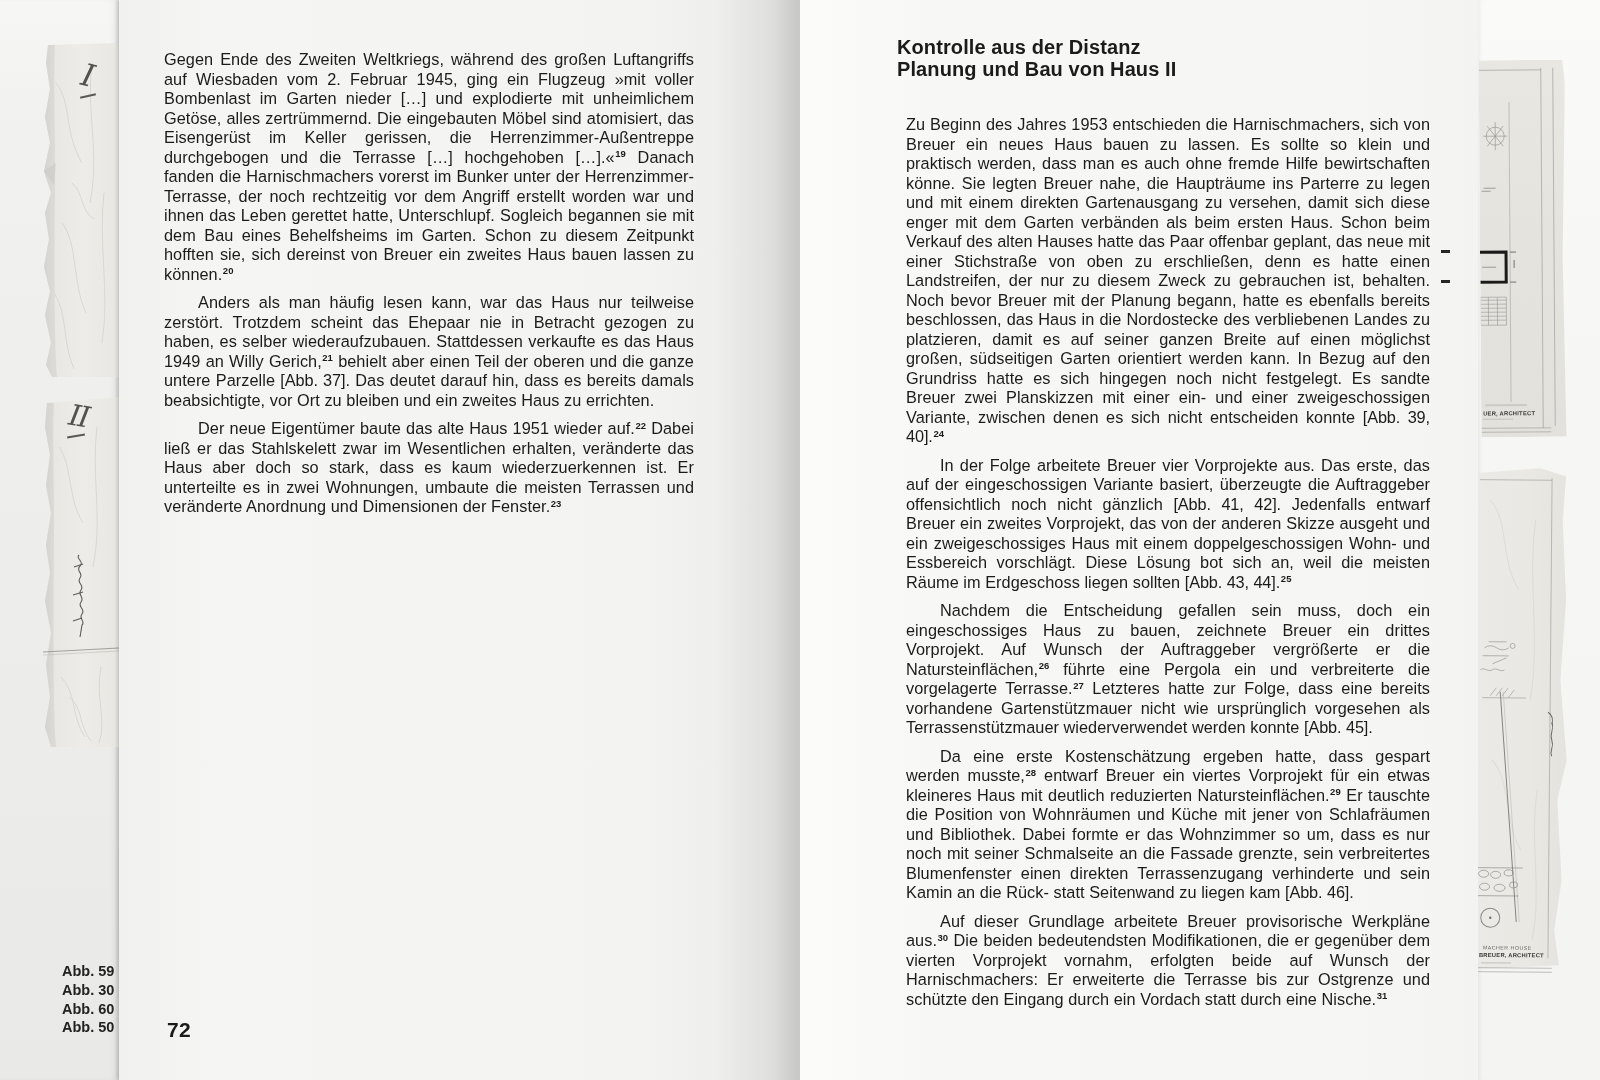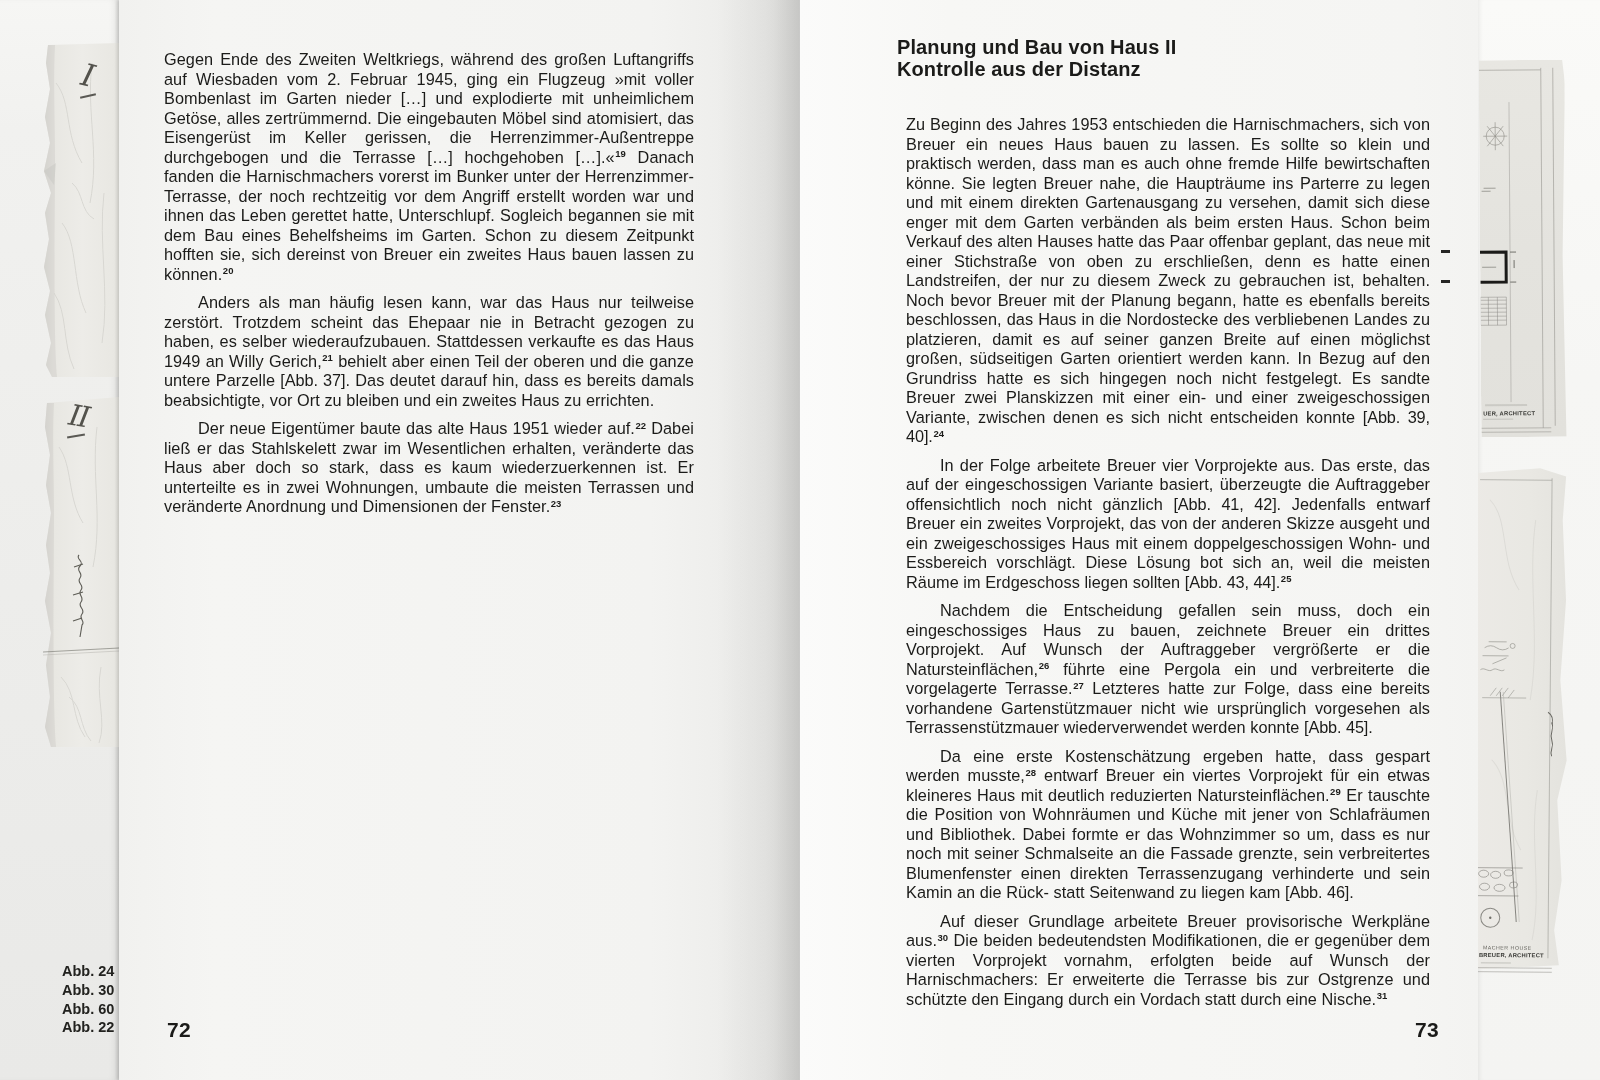--- a/index.html
+++ b/index.html
@@ -122,52 +122,51 @@
           <path d="M31 170 l9 -3"></path>
           <path d="M30 198 l10 -3"></path>
           <path d="M30 224 l9 -3"></path>
         </g>
       </svg>
       <div class="fig-mark m2">II</div>
       <div class="u2"></div>
     </div>
 
     <div class="caption">
-      <div>Abb. 24</div>
+      <div>Abb. 59</div>
       <div>Abb. 30</div>
       <div>Abb. 60</div>
-      <div>Abb. 22</div>
+      <div>Abb. 50</div>
     </div>
   </div>
 
   <div class="page page-left"></div>
   <div class="body-text left-body">
       <p><span>Gegen Ende des Zweiten Weltkriegs, während des großen Luftangriffs auf Wiesbaden vom 2. Februar 1945, ging ein Flugzeug »mit voller Bombenlast im Garten nieder […] und explodierte mit unheimlichem Getöse, alles zertrümmernd. Die eingebauten Möbel sind atomisiert, das Eisengerüst im Keller gerissen, die Herrenzimmer-Außentreppe durchgebogen und die Terrasse […] hochgehoben […].«</span><sup class="fn">19</sup><span> Danach fanden die Harnischmachers vorerst im Bunker unter der Herrenzimmer-Terrasse, der noch rechtzeitig vor dem Angriff erstellt worden war und ihnen das Leben gerettet hatte, Unterschlupf. Sogleich begannen sie mit dem Bau eines Behelfsheims im Garten. Schon zu diesem Zeitpunkt hofften sie, sich dereinst von Breuer ein zweites Haus bauen lassen zu können.</span><sup class="fn">20</sup></p>
       <p class="ind"><span>Anders als man häufig lesen kann, war das Haus nur teilweise zerstört. Trotzdem scheint das Ehepaar nie in Betracht gezogen zu haben, es selber wiederaufzubauen. Stattdessen verkaufte es das Haus 1949 an Willy Gerich,</span><sup class="fn">21</sup><span> behielt aber einen Teil der oberen und die ganze untere Parzelle </span><span class="b">[Abb. 37]</span><span>. Das deutet darauf hin, dass es bereits damals beabsichtigte, vor Ort zu bleiben und ein zweites Haus zu errichten.</span></p>
       <p class="ind"><span>Der neue Eigentümer baute das alte Haus 1951 wieder auf.</span><sup class="fn">22</sup><span> Dabei ließ er das Stahlskelett zwar im Wesentlichen erhalten, veränderte das Haus aber doch so stark, dass es kaum wiederzuerkennen ist. Er unterteilte es in zwei Wohnungen, umbaute die meisten Terrassen und veränderte Anordnung und Dimensionen der Fenster.</span><sup class="fn">23</sup></p>
     </div>
   <div class="pagenum pn-left">72</div>
 
   <div class="fold-l"></div>
   <div class="fold-line"></div>
   <div class="fold-r"></div>
 
   <div class="page page-right"></div>
   <div class="heading">
+    <div>Kontrolle aus der Distanz</div>
     <div>Planung und Bau von Haus II</div>
-    <div>Kontrolle aus der Distanz</div>
   </div>
   <div class="body-text right-body">
       <p><span>Zu Beginn des Jahres 1953 entschieden die Harnischmachers, sich von Breuer ein neues Haus bauen zu lassen. Es sollte so klein und praktisch werden, dass man es auch ohne fremde Hilfe bewirtschaften könne. Sie legten Breuer nahe, die Haupträume ins Parterre zu legen und mit einem direkten Gartenausgang zu versehen, damit sich diese enger mit dem Garten verbänden als beim ersten Haus. Schon beim Verkauf des alten Hauses hatte das Paar offenbar geplant, das neue mit einer Stichstraße von oben zu erschließen, denn es hatte einen Landstreifen, der nur zu diesem Zweck zu gebrauchen ist, behalten. Noch bevor Breuer mit der Planung begann, hatte es ebenfalls bereits beschlossen, das Haus in die Nordostecke des verbliebenen Landes zu platzieren, damit es auf seiner ganzen Breite auf einen möglichst großen, südseitigen Garten orientiert werden kann. In Bezug auf den Grundriss hatte es sich hingegen noch nicht festgelegt. Es sandte Breuer zwei Planskizzen mit einer ein- und einer zweigeschossigen Variante, zwischen denen es sich nicht entscheiden konnte </span><span class="b">[Abb. 39, 40]</span><span>.</span><sup class="fn">24</sup></p>
       <p class="ind"><span>In der Folge arbeitete Breuer vier Vorprojekte aus. Das erste, das auf der eingeschossigen Variante basiert, überzeugte die Auftraggeber offensichtlich noch nicht gänzlich </span><span class="b">[Abb. 41, 42]</span><span>. Jedenfalls entwarf Breuer ein zweites Vorprojekt, das von der anderen Skizze ausgeht und ein zweigeschossiges Haus mit einem doppelgeschossigen Wohn- und Essbereich vorschlägt. Diese Lösung bot sich an, weil die meisten Räume im Erdgeschoss liegen sollten </span><span class="b">[Abb. 43, 44]</span><span>.</span><sup class="fn">25</sup></p>
       <p class="ind"><span>Nachdem die Entscheidung gefallen sein muss, doch ein eingeschossiges Haus zu bauen, zeichnete Breuer ein drittes Vorprojekt. Auf Wunsch der Auftraggeber vergrößerte er die Natursteinflächen,</span><sup class="fn">26</sup><span> führte eine Pergola ein und verbreiterte die vorgelagerte Terrasse.</span><sup class="fn">27</sup><span> Letzteres hatte zur Folge, dass eine bereits vorhandene Gartenstützmauer nicht wie ursprünglich vorgesehen als Terrassenstützmauer wiederverwendet werden konnte </span><span class="b">[Abb. 45]</span><span>.</span></p>
       <p class="ind"><span>Da eine erste Kostenschätzung ergeben hatte, dass gespart werden musste,</span><sup class="fn">28</sup><span> entwarf Breuer ein viertes Vorprojekt für ein etwas kleineres Haus mit deutlich reduzierten Natursteinflächen.</span><sup class="fn">29</sup><span> Er tauschte die Position von Wohnräumen und Küche mit jener von Schlafräumen und Bibliothek. Dabei formte er das Wohnzimmer so um, dass es nur noch mit seiner Schmalseite an die Fassade grenzte, sein verbreitertes Blumenfenster einen direkten Terrassenzugang verhinderte und sein Kamin an die Rück- statt Seitenwand zu liegen kam </span><span class="b">[Abb. 46]</span><span>.</span></p>
       <p class="ind"><span>Auf dieser Grundlage arbeitete Breuer provisorische Werkpläne aus.</span><sup class="fn">30</sup><span> Die beiden bedeutendsten Modifikationen, die er gegenüber dem vierten Vorprojekt vornahm, erfolgten beide auf Wunsch der Harnischmachers: Er erweiterte die Terrasse bis zur Ostgrenze und schützte den Eingang durch ein Vordach statt durch eine Nische.</span><sup class="fn">31</sup></p>
     </div>
-  <div class="pagenum pn-right">73</div>
 
   <div class="tick t1"></div>
   <div class="tick t2"></div>
 
   <div class="strip-right">
     <div class="dwg dwgA">
       <svg width="86" height="377" viewBox="0 0 86 377">
         <defs>
           <linearGradient id="pa" x1="0" y1="0" x2="0" y2="1">
             <stop offset="0" stop-color="#e8e7e2"></stop>

